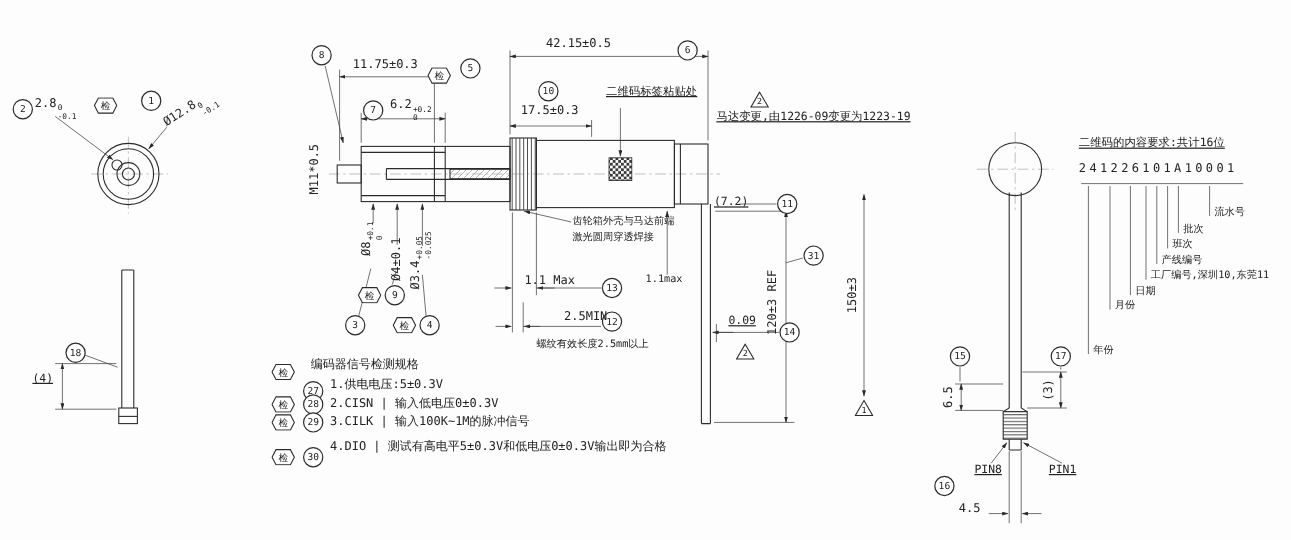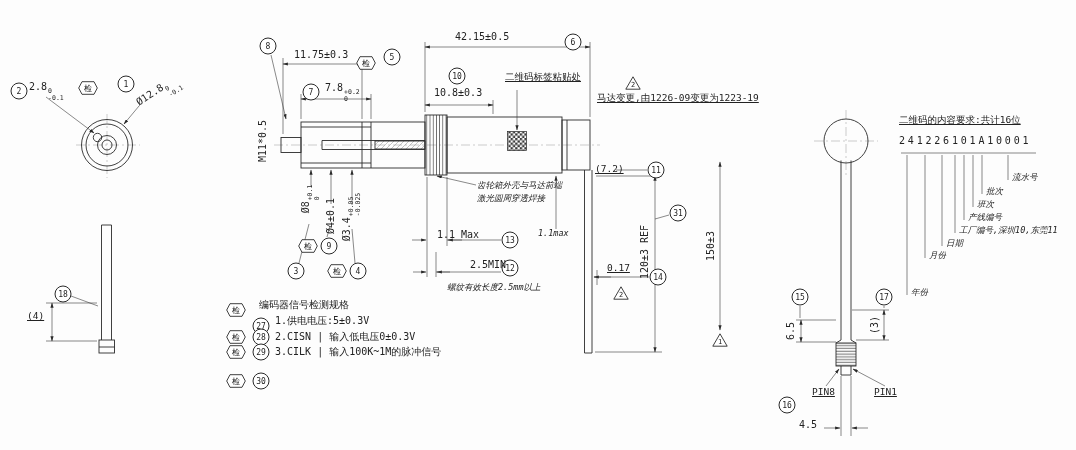--- a/index.html
+++ b/index.html
@@ -1,20 +1,20 @@
 <!DOCTYPE html>
 <html><head>
 <meta charset="utf-8">
 <style>
   html,body{margin:0;padding:0;background:#f2f2f2;}
   .sheet{position:relative;width:1076px;height:450px;background:#fdfdfd;overflow:hidden;
          font-family:"DejaVu Sans Mono","DejaVu Sans",monospace;color:#222;}
   .sheet svg.linework{position:absolute;left:0;top:0;}
   .t{position:absolute;font-size:10px;line-height:1;white-space:nowrap;}
-  .t9{font-size:8.5px;font-style:italic;} .t95{font-size:9.5px;text-decoration:underline;}
+  .t9{font-size:8.5px;} .t95{font-size:9.5px;text-decoration:underline;}
   .vdim{position:absolute;transform:translate(-50%,-50%) rotate(-90deg);
         font-size:10px;line-height:1;white-space:nowrap;}
   .slant{position:absolute;transform:translate(-50%,-50%) rotate(-33deg);
         font-size:10px;line-height:1;white-space:nowrap;}
   .tol{display:inline-flex;flex-direction:column;font-size:6.5px;line-height:1.15;
        vertical-align:-3px;margin-left:1px;}
   .balloon{position:absolute;width:17px;height:17px;border:1px solid #2a2a2a;border-radius:50%;
        background:#fff;display:flex;align-items:center;justify-content:center;
        font-size:8px;transform:translate(-50%,-50%);box-sizing:border-box;}
   .hex{position:absolute;width:20px;height:14px;transform:translate(-50%,-50%);
@@ -256,25 +256,25 @@
         <span>-0.1</span>
       </span></span>
   <span class="slant" style="left:160px;top:95px"><span>Ø12.8</span><span class="tol">
         <span>0</span>
         <span>-0.1</span>
       </span></span>
   <span class="t t95" style="left:27px;top:311px">(4)</span>
 
   <span class="t" style="left:294px;top:50px">11.75±0.3</span>
   <span class="t" style="left:455px;top:32px">42.15±0.5</span>
-  <span class="t" style="left:325px;top:83px"><span>7.8</span><span class="tol">
+  <span class="t" style="left:325px;top:83px"><span>6.2</span><span class="tol">
         <span>+0.2</span>
         <span>0</span>
       </span></span>
-  <span class="t" style="left:434px;top:88px">10.8±0.3</span>
+  <span class="t" style="left:434px;top:88px">17.5±0.3</span>
   <span class="vdim" style="left:263px;top:141px">M11*0.5</span>
   <span class="t t95" style="left:505px;top:72px">二维码标签粘贴处</span>
   <span class="t t95" style="left:597px;top:93px">马达变更,由1226-09变更为1223-19</span>
 
   <span class="vdim" style="left:311px;top:199px"><span>Ø8</span><span class="tol">
         <span>+0.1</span>
         <span>0</span>
       </span></span>
   <span class="vdim" style="left:331px;top:216px">Ø4±0.1</span>
   <span class="vdim" style="left:352px;top:217px"><span>Ø3.4</span><span class="tol">
@@ -284,28 +284,29 @@
 
   <span class="t t9" style="left:477px;top:181px">齿轮箱外壳与马达前端</span>
   <span class="t t9" style="left:477px;top:194px">激光圆周穿透焊接</span>
 
   <span class="t" style="left:437px;top:230px">1.1 Max</span>
   <span class="t t9" style="left:538px;top:229px">1.1max</span>
   <span class="t" style="left:470px;top:260px">2.5MIN</span>
   <span class="t t9" style="left:447px;top:283px">螺纹有效长度2.5mm以上</span>
 
   <span class="t t95" style="left:595px;top:164px">(7.2)</span>
-  <span class="t t95" style="left:607px;top:263px">0.17</span>
+  <span class="t t95" style="left:607px;top:263px">0.09</span>
   <span class="vdim" style="left:645px;top:252px">120±3 REF</span>
   <span class="vdim" style="left:711px;top:246px">150±3</span>
 
   <span class="t" style="left:259px;top:300px">编码器信号检测规格</span>
   <span class="t" style="left:275px;top:316px">1.供电电压:5±0.3V</span>
   <span class="t" style="left:275px;top:332px">2.CISN | 输入低电压0±0.3V</span>
   <span class="t" style="left:275px;top:347px">3.CILK | 输入100K~1M的脉冲信号</span>
+  <span class="t" style="left:275px;top:368px">4.DIO | 测试有高电平5±0.3V和低电压0±0.3V输出即为合格</span>
 
   <span class="t t95" style="left:899px;top:115px">二维码的内容要求:共计16位</span>
   <span class="t code" style="left:899px;top:136px">241226101A10001</span>
   <span class="t t9" style="left:1012px;top:173px">流水号</span>
   <span class="t t9" style="left:986px;top:187px">批次</span>
   <span class="t t9" style="left:977px;top:200px">班次</span>
   <span class="t t9" style="left:968px;top:213px">产线编号</span>
   <span class="t t9" style="left:959px;top:226px">工厂编号,深圳10,东莞11</span>
   <span class="t t9" style="left:946px;top:239px">日期</span>
   <span class="t t9" style="left:929px;top:251px">月份</span>

